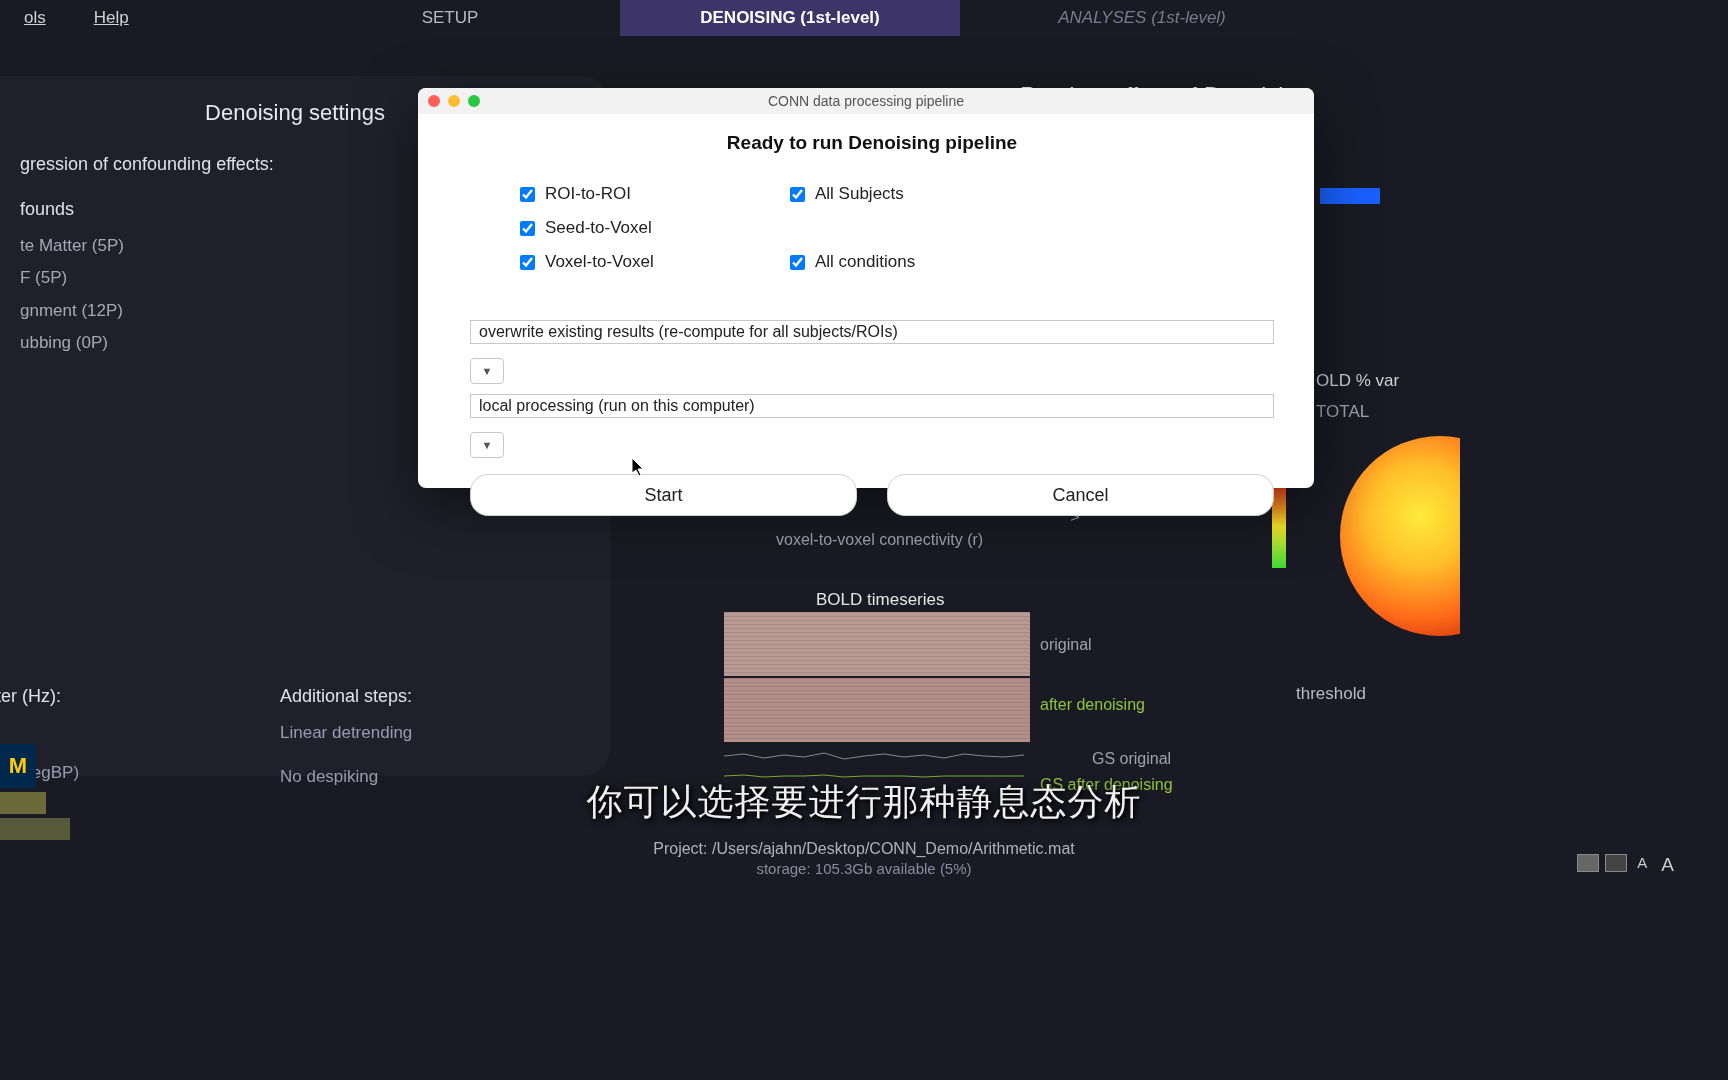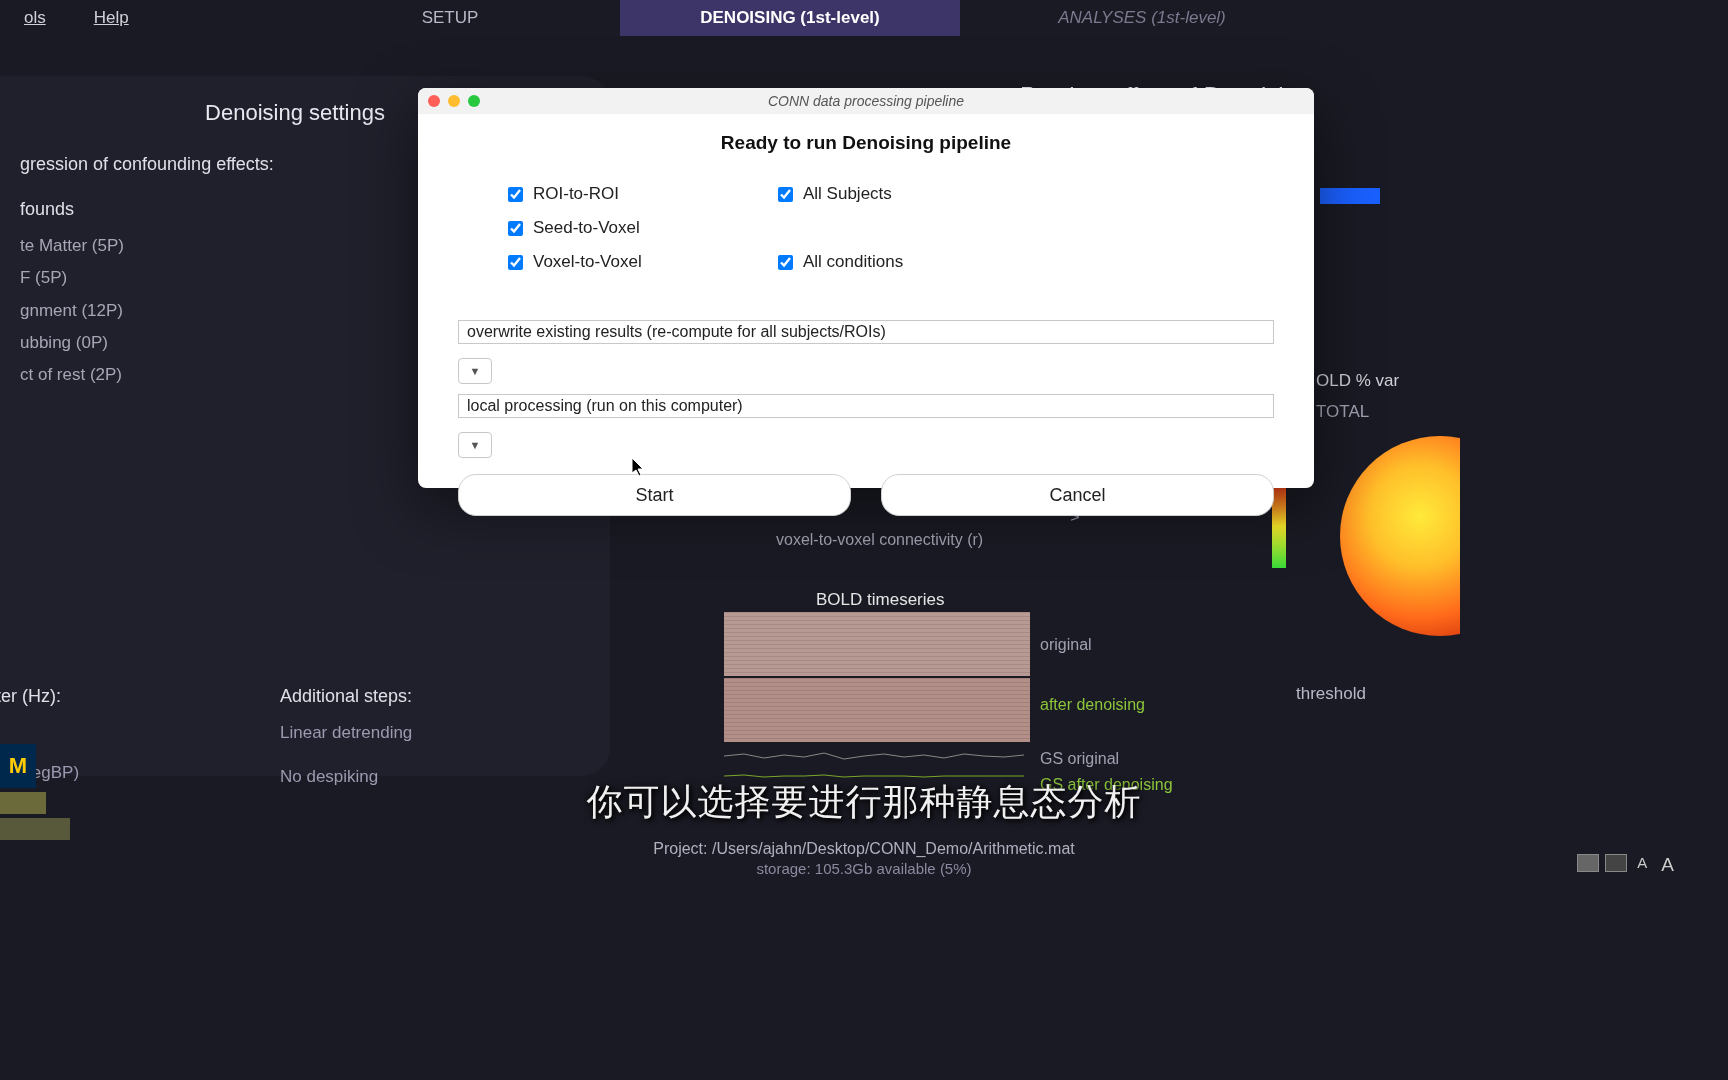--- a/index.html
+++ b/index.html
@@ -67,26 +67,26 @@
 
   
   .subtitle { position: absolute; left: 0; right: 0; top: 742px; text-align: center; font-size: 36px; color: #f0f0f0; text-shadow: 0 0 8px #000, 2px 2px 4px #000; font-weight: 400; letter-spacing: 1px; }
 
   
   .modal {
     position: absolute; left: 418px; top: 52px; width: 896px; height: 400px;
     background: #fff; border-radius: 8px; box-shadow: 0 20px 60px rgba(0,0,0,0.5);
     color: #1a1a1a;
   }
-  .modal .titlebar { height: 26px; background: #f2f2f2; border-radius: 8px 8px 0 0; display: flex; align-items: center; padding: 0 10px; position: relative; font-style: italic; }
+  .modal .titlebar { height: 26px; background: #f2f2f2; border-radius: 8px 8px 0 0; display: flex; align-items: center; padding: 0 10px; position: relative; }
   .traffic { display: flex; gap: 8px; }
   .traffic .dot { width: 12px; height: 12px; border-radius: 50%; }
   .dot.red { background: #ff5f57; } .dot.yel { background: #febc2e; } .dot.grn { background: #28c840; }
   .modal .win-title { position: absolute; left: 0; right: 0; text-align: center; font-size: 14px; color: #555; }
-  .modal-body { padding: 12px 40px 20px 40px; }
+  .modal-body { padding: 12px 40px 20px 52px; }
   .modal h3 { text-align: center; font-size: 19px; font-weight: 600; margin: 6px 0 30px 0; color: #111; }
   .checks { display: grid; grid-template-columns: 270px 270px; gap: 14px 0; margin-left: 50px; margin-bottom: 48px; }
   .check { display: flex; align-items: center; gap: 10px; font-size: 17px; color: #222; }
   .check input { width: 15px; height: 15px; accent-color: #007aff; }
   .check.placeholder { visibility: hidden; }
 
   .combo-row { display: flex; gap: 12px; margin-bottom: 10px; flex-direction: column; }
   .combo-row input { flex: 1; height: 30px; border: 1px solid #c8c8c8; padding: 2px 8px; font-size: 16px; background: #fff; color: #222; }
   .combo-row .arrow { width: 34px; height: 26px; margin-top: 2px; border: 1px solid #c8c8c8; border-radius: 4px; background: #fff; display:flex; align-items:center; justify-content:center; font-size: 11px; color: #555; cursor: pointer; }
 
@@ -114,21 +114,20 @@
 
   <div class="leftpanel">
     <h2>Denoising settings</h2>
     <div class="section-label">gression of confounding effects:</div>
     <div class="sub-label">founds</div>
     <div class="conflist">
       <div>te Matter (5P)</div>
       <div>F (5P)</div>
       <div>gnment (12P)</div>
       <div>ubbing (0P)</div>
-      <div>ct of rest (2P)</div>
     </div>
 
     <div class="additional">
       <div class="section-label">Additional steps:</div>
       <div class="val" style="margin-top:16px;color:#9a9ab0;font-size:17px;">Linear detrending</div>
       <div class="val" style="margin-top:24px;color:#9a9ab0;font-size:17px;">No despiking</div>
     </div>
 
     <div style="position:absolute; left:0; top:596px; padding-left:0;">
       <div class="section-label">ss filter (Hz):</div>
@@ -155,21 +154,21 @@
   <div class="carpet"></div>
   <div class="carpet2"></div>
   <svg class="squig1">
       <polyline points="0,8 20,6 40,10 60,7 80,9 100,5 120,11 140,8 160,6 180,9 200,7 220,10 240,6 260,8 280,9 300,7" fill="none" stroke="#888" stroke-width="1"></polyline>
     </svg>
   <svg class="squig2">
       <polyline points="0,8 20,7 40,9 60,8 80,8 100,7 120,9 140,8 160,8 180,8 200,9 220,8 240,8 260,8 280,8 300,8" fill="none" stroke="#7aa82a" stroke-width="1"></polyline>
     </svg>
   <div class="carpet-label" style="left:1040px; top:600px;">original</div>
   <div class="carpet-label green" style="left:1040px; top:660px;">after denoising</div>
-  <div class="carpet-label" style="left:1040px; top:714px;">GS original</div>
+  <div class="carpet-label" style="left:1092px; top:714px;">GS original</div>
   <div class="carpet-label green" style="left:1040px; top:740px;">GS after denoising</div>
 
   <div class="logo">M</div>
   <div class="smallbox1"></div>
   <div class="smallbox2"></div>
 
   <div class="subtitle">你可以选择要进行那种静息态分析</div>
 
   <div class="status1">Project: /Users/ajahn/Desktop/CONN_Demo/Arithmetic.mat</div>
   <div class="status2">

